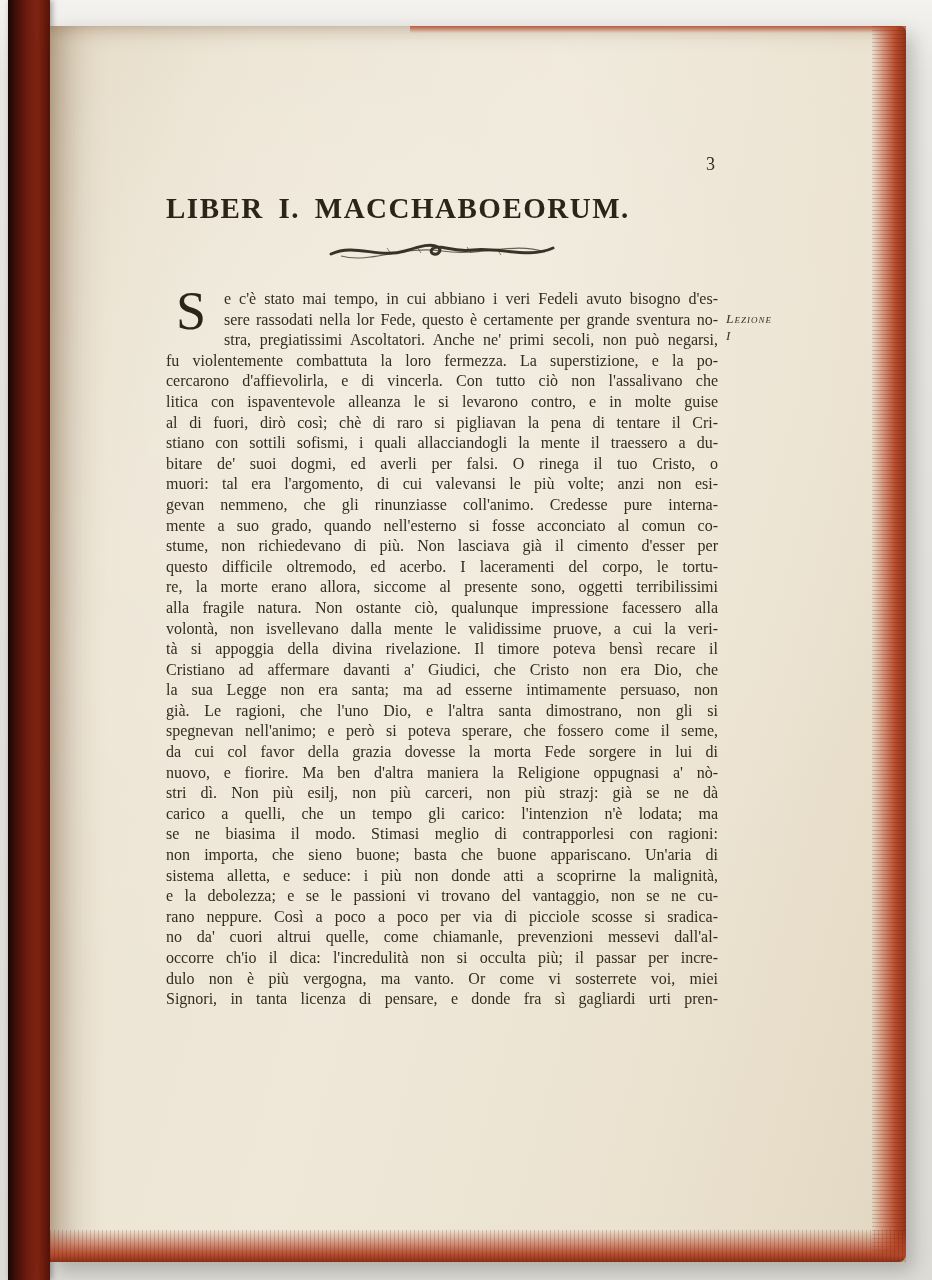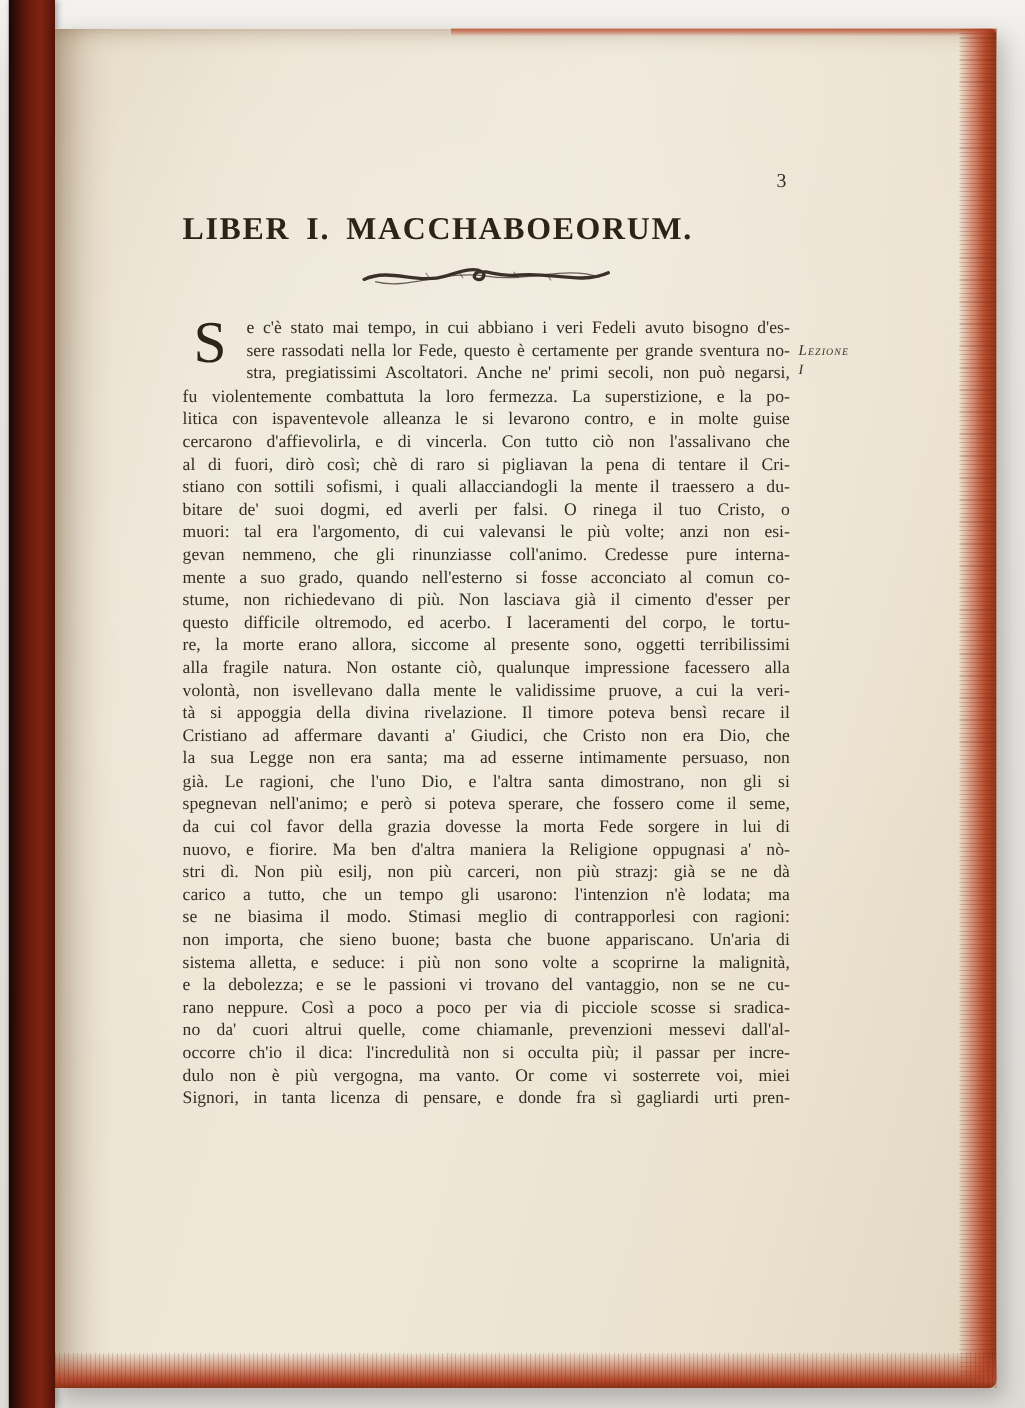--- a/index.html
+++ b/index.html
@@ -89,45 +89,45 @@
           <path d="M60,11 l4,6 M90,10 l4,6 M140,10 l4,6 M170,12 l4,6" stroke="#3a3128" stroke-width="1" opacity="0.6"></path>
         </svg>
       </div>
       <div class="textblock">
         <span class="dropcap">S</span>
         <div class="lines">
             <div class="line">e c'è stato mai tempo, in cui abbiano i veri Fedeli avuto bisogno d'es-</div>
             <div class="line">sere rassodati nella lor Fede, questo è certamente per grande sventura no-</div>
             <div class="line">stra, pregiatissimi Ascoltatori. Anche ne' primi secoli, non può negarsi,</div>
             <div class="line">fu violentemente combattuta la loro fermezza. La superstizione, e la po-</div>
+            <div class="line">cercarono d'affievolirla, e di vincerla. Con tutto ciò non l'assalivano che</div>
             <div class="line">litica con ispaventevole alleanza le si levarono contro, e in molte guise</div>
-            <div class="line">cercarono d'affievolirla, e di vincerla. Con tutto ciò non l'assalivano che</div>
             <div class="line">al di fuori, dirò così; chè di raro si pigliavan la pena di tentare il Cri-</div>
             <div class="line">stiano con sottili sofismi, i quali allacciandogli la mente il traessero a du-</div>
             <div class="line">bitare de' suoi dogmi, ed averli per falsi. O rinega il tuo Cristo, o</div>
             <div class="line">muori: tal era l'argomento, di cui valevansi le più volte; anzi non esi-</div>
             <div class="line">gevan nemmeno, che gli rinunziasse coll'animo. Credesse pure interna-</div>
             <div class="line">mente a suo grado, quando nell'esterno si fosse acconciato al comun co-</div>
             <div class="line">stume, non richiedevano di più. Non lasciava già il cimento d'esser per</div>
             <div class="line">questo difficile oltremodo, ed acerbo. I laceramenti del corpo, le tortu-</div>
             <div class="line">re, la morte erano allora, siccome al presente sono, oggetti terribilissimi</div>
             <div class="line">alla fragile natura. Non ostante ciò, qualunque impressione facessero alla</div>
             <div class="line">volontà, non isvellevano dalla mente le validissime pruove, a cui la veri-</div>
             <div class="line">tà si appoggia della divina rivelazione. Il timore poteva bensì recare il</div>
             <div class="line">Cristiano ad affermare davanti a' Giudici, che Cristo non era Dio, che</div>
             <div class="line">la sua Legge non era santa; ma ad esserne intimamente persuaso, non</div>
             <div class="line">già. Le ragioni, che l'uno Dio, e l'altra santa dimostrano, non gli si</div>
             <div class="line">spegnevan nell'animo; e però si poteva sperare, che fossero come il seme,</div>
             <div class="line">da cui col favor della grazia dovesse la morta Fede sorgere in lui di</div>
             <div class="line">nuovo, e fiorire. Ma ben d'altra maniera la Religione oppugnasi a' nò-</div>
             <div class="line">stri dì. Non più esilj, non più carceri, non più strazj: già se ne dà</div>
-            <div class="line">carico a tutto, che un tempo gli usarono: l'intenzion n'è lodata; ma</div>
+            <div class="line">carico a quelli, che un tempo gli carico: l'intenzion n'è lodata; ma</div>
             <div class="line">se ne biasima il modo. Stimasi meglio di contrapporlesi con ragioni:</div>
             <div class="line">non importa, che sieno buone; basta che buone appariscano. Un'aria di</div>
-            <div class="line">sistema alletta, e seduce: i più non sono volte a scoprirne la malignità,</div>
+            <div class="line">sistema alletta, e seduce: i più non donde atti a scoprirne la malignità,</div>
             <div class="line">e la debolezza; e se le passioni vi trovano del vantaggio, non se ne cu-</div>
             <div class="line">rano neppure. Così a poco a poco per via di picciole scosse si sradica-</div>
             <div class="line">no da' cuori altrui quelle, come chiamanle, prevenzioni messevi dall'al-</div>
             <div class="line">occorre ch'io il dica: l'incredulità non si occulta più; il passar per incre-</div>
             <div class="line">dulo non è più vergogna, ma vanto. Or come vi sosterrete voi, miei</div>
             <div class="line">Signori, in tanta licenza di pensare, e donde fra sì gagliardi urti pren-</div>
           </div>
       </div>
     </div>
 

